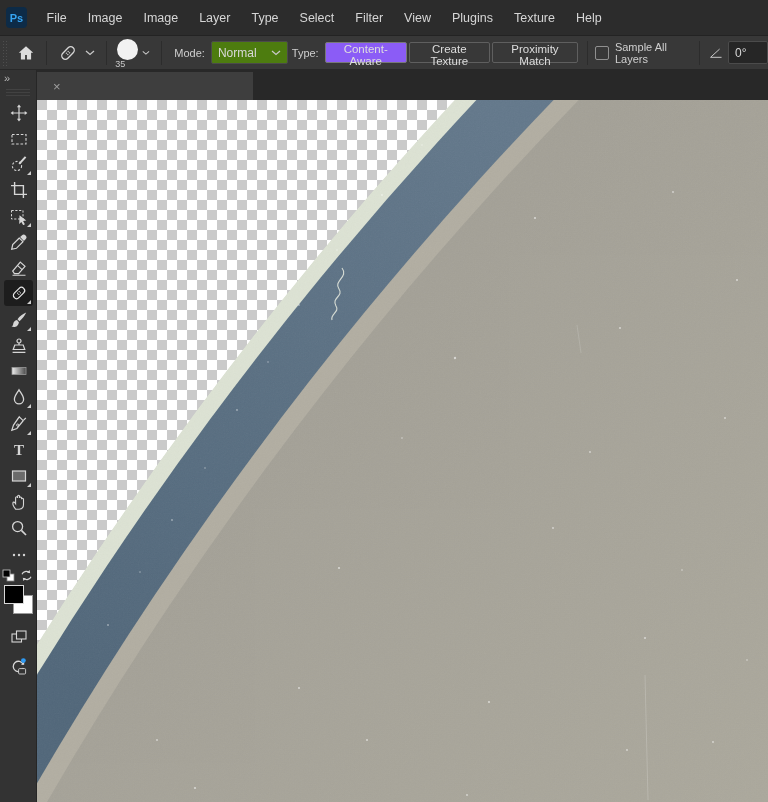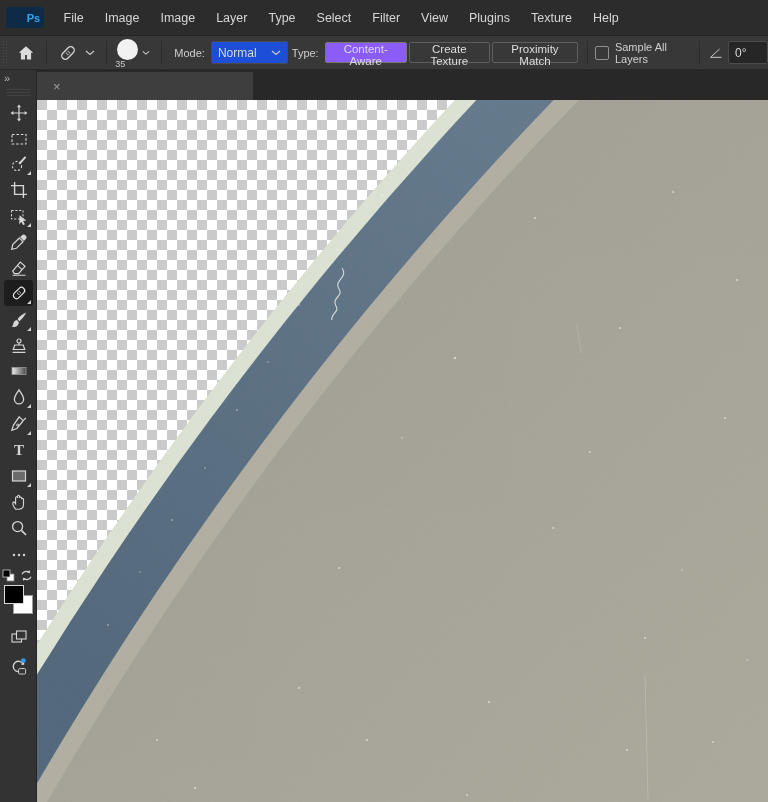--- a/index.html
+++ b/index.html
@@ -3,35 +3,35 @@
 <meta charset="utf-8">
 <style>
   html,body{margin:0;padding:0;background:#1e1e1e;}
   .app{position:relative;width:768px;height:802px;overflow:hidden;
        font-family:"Liberation Sans",sans-serif;background:#1e1e1e;
        -webkit-font-smoothing:antialiased;}
   
   .menubar{position:absolute;left:0;top:0;width:768px;height:36px;background:#2c2c2c;
            display:flex;align-items:center;border-bottom:1px solid #232323;box-sizing:border-box;}
   .pslogo{width:21px;height:21px;margin:0 9px 0 6px;border-radius:4px;background:#0d2b47;
-          color:#37a5f2;font-size:11px;font-weight:bold;display:flex;align-items:center;justify-content:center;padding-left:17px;}
+          color:#37a5f2;font-size:11px;font-weight:bold;display:flex;align-items:center;justify-content:center;}
   .menuitem{color:#d6d6d6;font-size:12.5px;padding:0 10.5px;line-height:36px;cursor:default;text-align:center;}
   
   .optionsbar{position:absolute;left:0;top:36px;width:768px;height:34px;background:#383838;
               display:flex;align-items:center;border-bottom:1px solid #282828;box-sizing:border-box;overflow:hidden;}
   .opt-grip{width:6px;height:26px;margin-left:2px;
             background-image:radial-gradient(#4e4e4e 34%,transparent 36%);background-size:3px 3px;}
   .vsep{width:1px;height:24px;background:#2c2c2c;margin:0 7px;}
   .iconbtn{display:flex;align-items:center;justify-content:center;height:28px;padding:0 4px;}
   .brushwrap{position:relative;width:26px;height:30px;margin:0 2px;}
   .brushcircle{position:absolute;left:2px;top:1px;width:21px;height:21px;border-radius:50%;background:#f2f2f2;}
   .brushsize{position:absolute;left:0;right:0;top:21px;text-align:left;font-size:9px;color:#c9c9c9;}
   .optlabel{color:#cfcfcf;font-size:11px;margin:0 6px;}
   .dropdown{display:flex;align-items:center;justify-content:space-between;width:80px;height:21px;
-            background:#1d4ed8;border:1px solid #4b4b4b;border-radius:2px;padding:0 6px;}
+            background:#4d7c0f;border:1px solid #4b4b4b;border-radius:2px;padding:0 6px;}
   .dropdown span{color:#d8d8d8;font-size:12px;}
   .typebtn{height:21px;border:1px solid #5f5f5f;border-radius:2px;background:#383838;color:#dedede;
            font-size:11.5px;padding:0 10px;margin-right:2px;font-family:"Liberation Sans",sans-serif;}
   .typebtn.active{background:#8b5cf6;border-color:#787878;}
   .checkbox{width:12px;height:12px;border:1px solid #909090;border-radius:2px;background:transparent;margin-right:6px;flex:none;}
   .anglefield{display:flex;align-items:center;height:21px;background:#262626;border:1px solid #4b4b4b;
               border-radius:2px;padding:0 6px;color:#d8d8d8;font-size:12px;min-width:26px;}
   
   .tabrow{position:absolute;left:37px;top:70px;width:731px;height:30px;background:#282828;}
   .doctab{position:absolute;left:0;top:2px;height:28px;width:216px;background:#3e3e3e;

